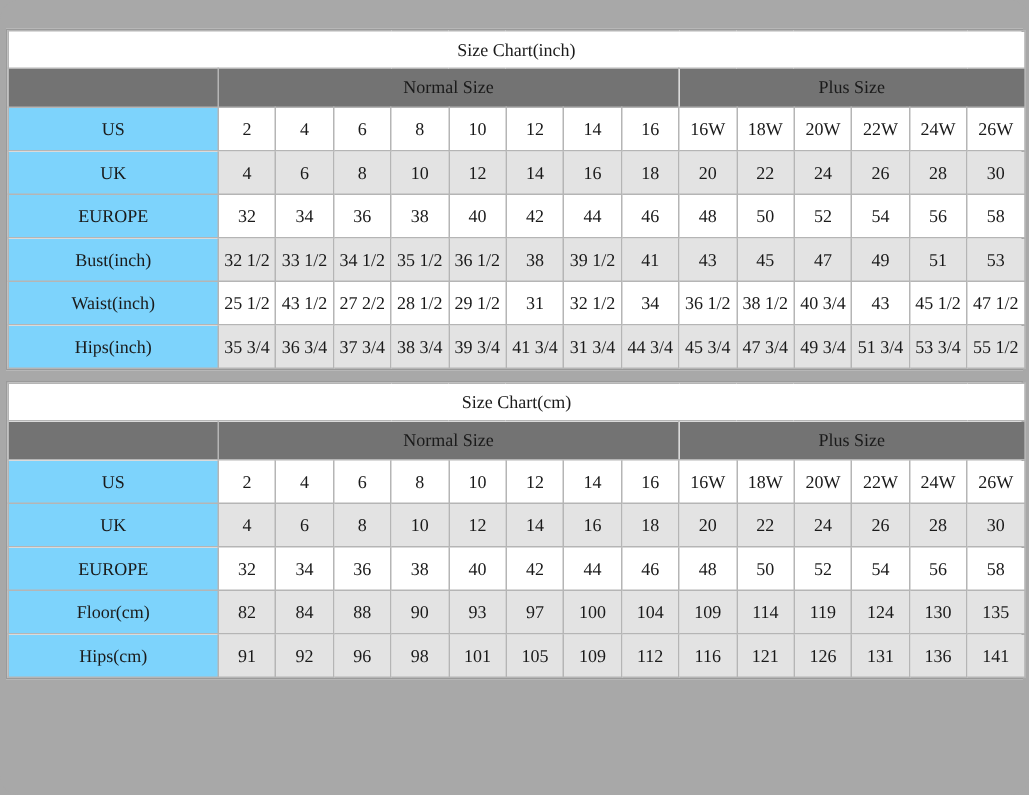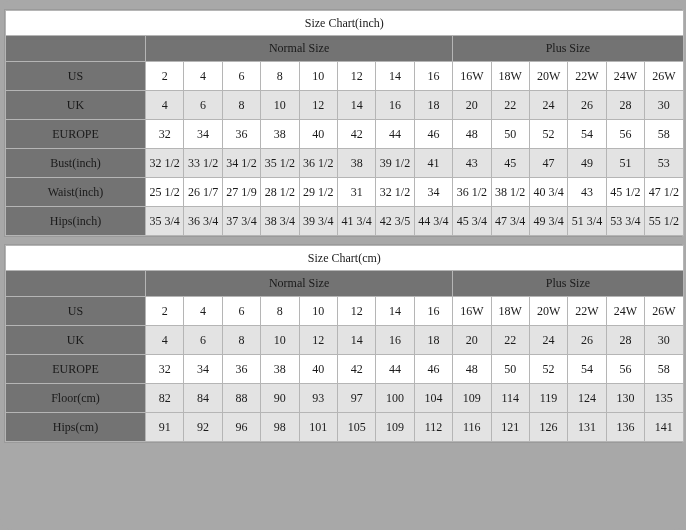--- a/index.html
+++ b/index.html
@@ -8,21 +8,21 @@
     background: #a8a8a8;
     width: 686px;
     height: 530px;
     font-family: "Liberation Serif", serif;
   }
   .page {
     width: 686px;
     height: 530px;
     position: relative;
     box-sizing: border-box;
-    padding: 9px 4px;
+    padding: 19px 4px;
     background: #a8a8a8;
     border-radius: 13px;
   }
   .chart-block {
     width: 678px;
     background: #ffffff;
     box-sizing: border-box;
     border: 1px solid #9a9a9a;
     margin-bottom: 7px;
   }
@@ -47,21 +47,21 @@
     background: #ffffff;
     font-size: 15px;
     height: 24px !important;
   }
   .group-cell {
     background: #737373;
     font-size: 15px;
     height: 25px !important;
   }
   .row-label {
-    background: #737373;
+    background: #7dd3fc;
     font-size: 13px;
     width: 140px;
   }
   .cell-shade {
     background: #e3e3e3;
   }
   .cell-plain {
     background: #ffffff;
   }
 </style>
@@ -148,43 +148,43 @@
           <td class="cell-shade">43</td>
           <td class="cell-shade">45</td>
           <td class="cell-shade">47</td>
           <td class="cell-shade">49</td>
           <td class="cell-shade">51</td>
           <td class="cell-shade">53</td>
         </tr>
         <tr>
           <td class="row-label">Waist(inch)</td>
           <td class="cell-plain">25 1/2</td>
-          <td class="cell-plain">26 1/7</td>
-          <td class="cell-plain">27 1/9</td>
+          <td class="cell-plain">43 1/2</td>
+          <td class="cell-plain">27 2/2</td>
           <td class="cell-plain">28 1/2</td>
           <td class="cell-plain">29 1/2</td>
           <td class="cell-plain">31</td>
           <td class="cell-plain">32 1/2</td>
           <td class="cell-plain">34</td>
           <td class="cell-plain">36 1/2</td>
           <td class="cell-plain">38 1/2</td>
           <td class="cell-plain">40 3/4</td>
           <td class="cell-plain">43</td>
           <td class="cell-plain">45 1/2</td>
           <td class="cell-plain">47 1/2</td>
         </tr>
         <tr>
           <td class="row-label">Hips(inch)</td>
           <td class="cell-shade">35 3/4</td>
           <td class="cell-shade">36 3/4</td>
           <td class="cell-shade">37 3/4</td>
           <td class="cell-shade">38 3/4</td>
           <td class="cell-shade">39 3/4</td>
           <td class="cell-shade">41 3/4</td>
-          <td class="cell-shade">42 3/5</td>
+          <td class="cell-shade">31 3/4</td>
           <td class="cell-shade">44 3/4</td>
           <td class="cell-shade">45 3/4</td>
           <td class="cell-shade">47 3/4</td>
           <td class="cell-shade">49 3/4</td>
           <td class="cell-shade">51 3/4</td>
           <td class="cell-shade">53 3/4</td>
           <td class="cell-shade">55 1/2</td>
         </tr>
       </tbody>
     </table>

